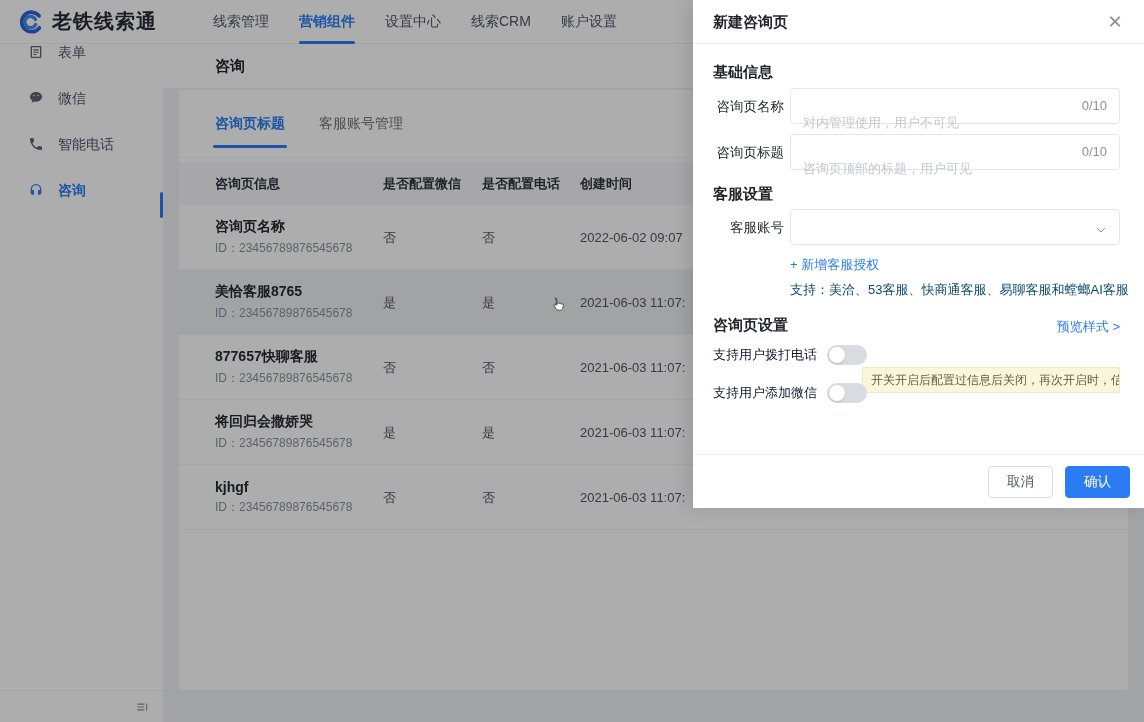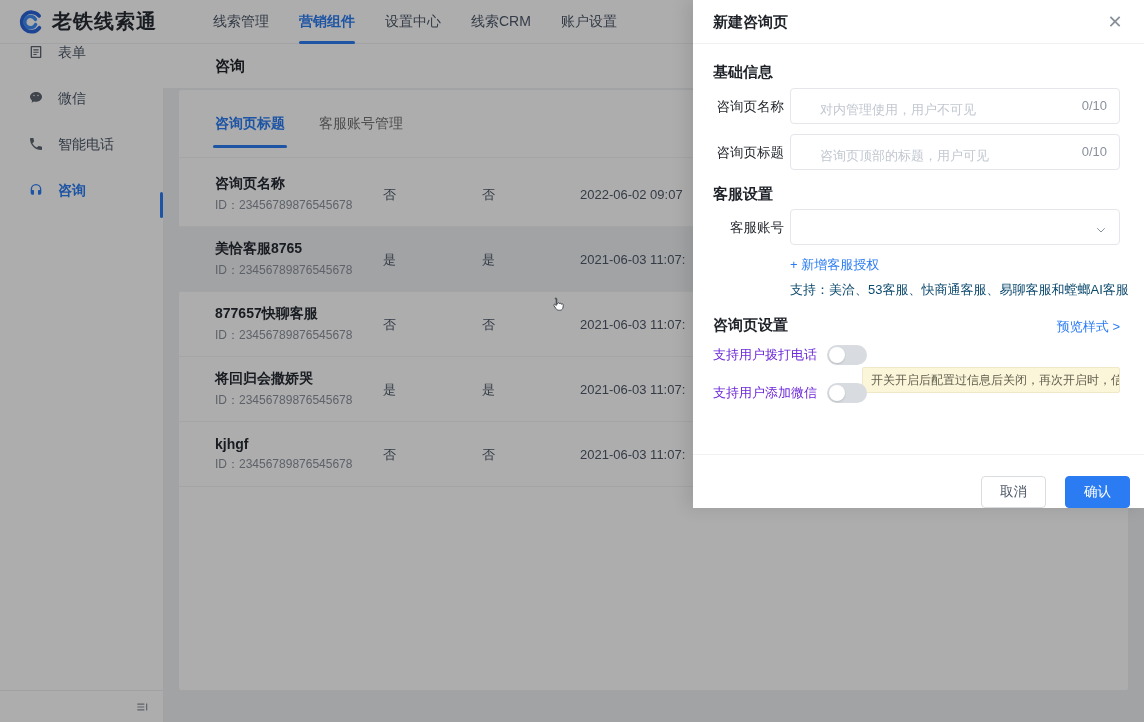--- a/index.html
+++ b/index.html
@@ -69,39 +69,39 @@
   .drawer { position:absolute; top:0; right:0; width:451px; height:508px; background:#fff; z-index:20;
             box-shadow:-6px 0 16px rgba(0,0,0,0.10); }
   .drawer-header { position:absolute; top:0; left:0; right:0; height:44px; border-bottom:1px solid #f0f1f3; }
   .drawer-title { position:absolute; left:20px; top:13px; font-size:15px; font-weight:700; color:#1f2329; }
   .drawer-close { position:absolute; right:18px; top:11px; width:22px; height:22px; font-size:18px;
             color:#8a9099; display:flex; align-items:center; justify-content:center; cursor:pointer; }
   .sec-title { position:absolute; left:20px; font-size:15px; font-weight:700; color:#1f2329; }
   .f-label { position:absolute; left:20px; width:71px; text-align:right; font-size:13.5px; color:#1f2329; }
   .f-input { position:absolute; left:97px; width:330px; height:36px; border:1px solid #e5e6eb;
              border-radius:4px; background:#fff; }
-  .f-input input { position:absolute; left:12px; top:4px; width:250px; height:34px; border:none; outline:none;
-             font-size:13px; color:#1f2329; font-family:Liberation Mono, monospace; background:transparent;margin-left:17px; }
+  .f-input input { position:absolute; left:12px; top:16px; width:250px; height:34px; border:none; outline:none;
+             font-size:13px; color:#1f2329; font-family:Liberation Sans, sans-serif; background:transparent; }
   .f-input input::placeholder { color:#c2c7d0; }
   .f-counter { position:absolute; right:12px; top:9px; font-size:13px; color:#8a919c; }
   .f-chevron { position:absolute; right:12px; top:12px; }
   .link-blue { color:#2b7cf2; font-size:13px; cursor:pointer; }
   .add-link { position:absolute; left:97px; }
   .support-note { position:absolute; left:97px; font-size:13px; color:#0c4a6e; }
   .preview-link { position:absolute; right:24px; font-size:13px; }
   .toggle-row { position:absolute; left:20px; display:flex; align-items:center; gap:10px; }
-  .toggle-label { font-size:13px; color:#6d28d9; }
+  .toggle-label { font-size:13px; color:#0f172a; }
   .toggle { width:40px; height:20px; border-radius:10px; background:#d8dbe0; position:relative; cursor:pointer; }
   .toggle .knob { position:absolute; left:2px; top:2px; width:16px; height:16px; border-radius:50%;
              background:#fff; box-shadow:0 1px 2px rgba(0,0,0,0.15); }
   .tooltip { position:absolute; left:169px; width:258px; top:367px; background:#fbf5da;
              border:1px solid #f0e8c6; border-radius:2px; font-size:12px; color:#5f5e4d;
              padding:5px 8px; line-height:14px; white-space:nowrap; overflow:hidden; }
   .drawer-footer { position:absolute; left:0; right:0; bottom:0; height:54px; border-top:1px solid #f0f1f3;
-             display:flex; align-items:flex-end; justify-content:flex-end; gap:19px; padding-right:14px; }
+             display:flex; align-items:center; justify-content:flex-end; gap:12px; padding-right:14px; }
   .btn { height:32px; min-width:64px; padding:0 18px; border-radius:4px; font-size:13.5px;
              display:flex; align-items:center; justify-content:center; cursor:pointer; font-family:inherit; }
   .btn.ghost { background:#fff; border:1px solid #d9dce1; color:#4e5969; }
   .btn.primary { background:#2b7cf2; border:1px solid #2b7cf2; color:#fff; }
 </style>
 </head>
 <body>
 
 <div class="stage">
 
@@ -165,20 +165,26 @@
   <div class="main-titlebar">
     <div class="page-title">咨询</div>
   </div>
 
   <div class="card">
     <div class="tabs">
       <div class="tab active">咨询页标题</div>
       <div class="tab">客服账号管理</div>
     </div>
     <div class="table">
+      <div class="thead">
+        <div class="th c-info">咨询页信息</div>
+        <div class="th c-wechat">是否配置微信</div>
+        <div class="th c-phone">是否配置电话</div>
+        <div class="th c-date">创建时间</div>
+      </div>
 
       <div class="trow">
         <div class="cell info c-info">
           <span class="row-name">咨询页名称</span>
           <span class="row-id">ID：23456789876545678</span>
         </div>
         <div class="cell c-wechat">否</div>
         <div class="cell c-phone">否</div>
         <div class="cell c-date">2022-06-02 09:07</div>
       </div>

